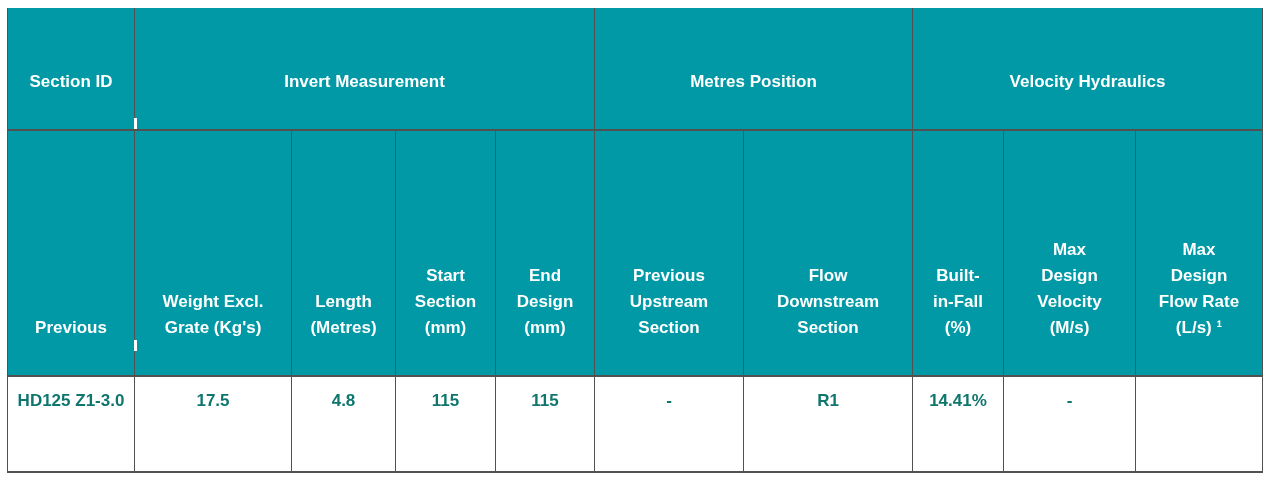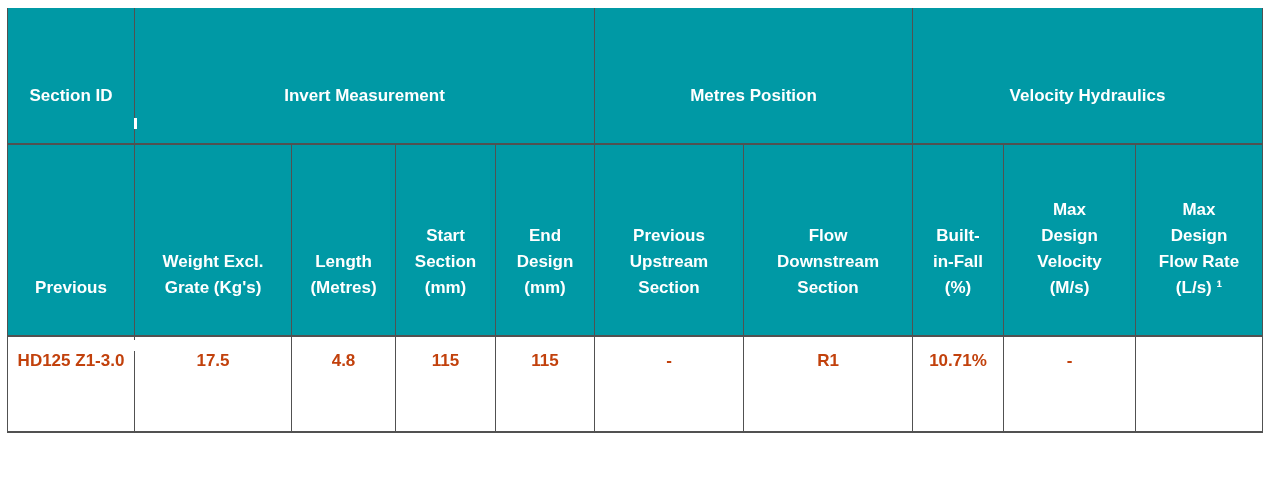--- a/index.html
+++ b/index.html
@@ -31,28 +31,28 @@
   }
   table.section-table thead th {
     background: #0099A5;
     color: #ffffff;
     vertical-align: bottom;
     white-space: pre-line;
     padding: 0 10px 34px 10px;
   }
   table.section-table thead tr.group-row th {
     border-top: none;
-    height: 136px;
+    height: 122px;
   }
   table.section-table thead tr.cols-row th {
-    height: 192px;
+    height: 246px;
   }
   table.section-table tbody td {
     background: #ffffff;
-    color: #c2410c;
+    color: #0f766e;
     vertical-align: top;
     padding: 11px 8px 12px 8px;
     height: 96px;
   }
   .white-tick {
     position: absolute;
     width: 3px;
     height: 11px;
     background: #ffffff;
     left: 134px;
@@ -116,21 +116,21 @@
   </thead>
   <tbody>
     <tr>
       <td>HD125 Z1-3.0</td>
       <td>17.5</td>
       <td>4.8</td>
       <td>115</td>
       <td>115</td>
       <td>-</td>
       <td>R1</td>
-      <td>10.71%</td>
+      <td>14.41%</td>
       <td>-</td>
       <td></td>
     </tr>
   </tbody>
 </table>
 
 <div class="white-tick tick-1"></div>
 <div class="white-tick tick-2"></div>
 
 </body></html>

